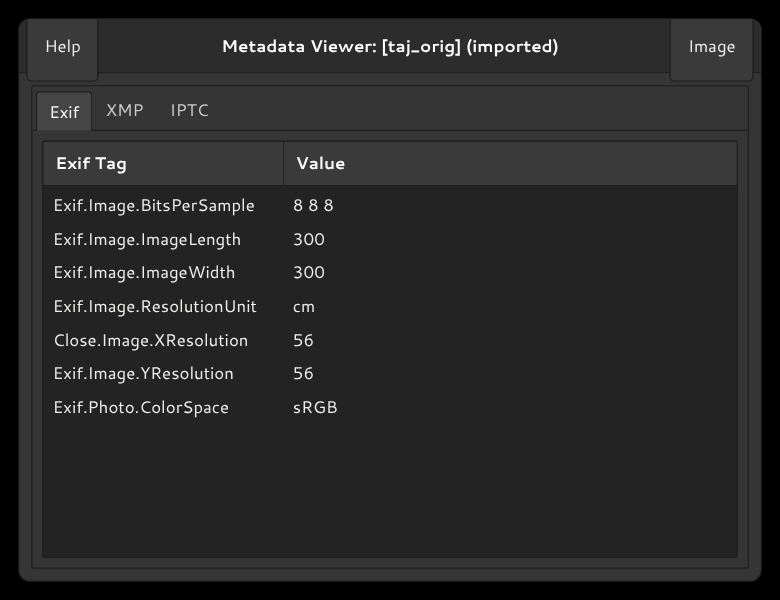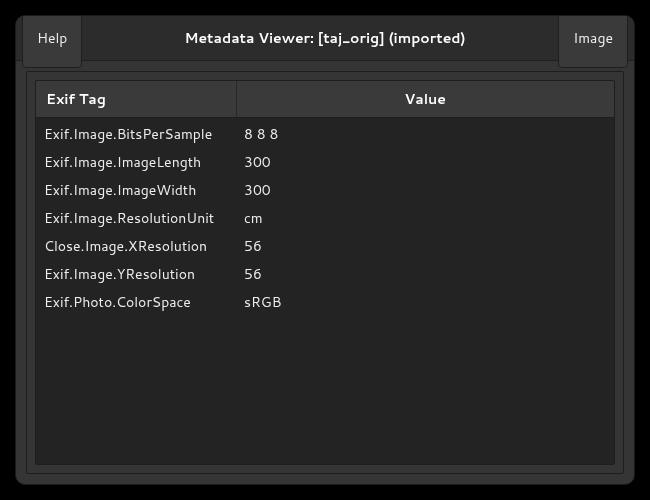--- a/index.html
+++ b/index.html
@@ -129,21 +129,20 @@
       font-weight: bold;
       text-align: left;
       padding: 8px 10px;
       border-bottom: 1px solid #1e1e1e;
       border-right: 1px solid #282828;
       position: sticky;
       top: 0;
     }
     thead th:last-child {
       border-right: none;
-      text-align: center;
     }
     tbody td {
       padding: 4px 8px;
       color: #eeeeec;
       font-size: 14px;
       white-space: nowrap;
     }
     tbody tr:first-child td {
       padding-top: 6px;
     }
@@ -156,20 +155,25 @@
 
 <div class="window">
   <div class="titlebar">
     <button class="btn btn-left">Help</button>
     <div class="titlebar-title">Metadata Viewer: [taj_orig] (imported)</div>
     <button class="btn btn-right">Image</button>
   </div>
 
   <div class="content">
     <div class="tab-container">
+      <div class="tabs" id="tab-bar">
+          <div class="tab active">Exif</div>
+          <div class="tab">XMP</div>
+          <div class="tab">IPTC</div>
+        </div>
       <div class="tab-panel">
         <div class="table-wrapper">
           <table>
             <thead>
               <tr>
                 <th class="col-tag">Exif Tag</th>
                 <th>Value</th>
               </tr>
             </thead>
             <tbody id="table-body">

